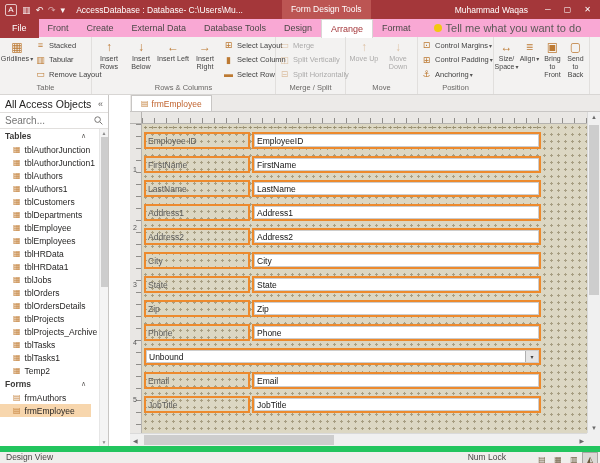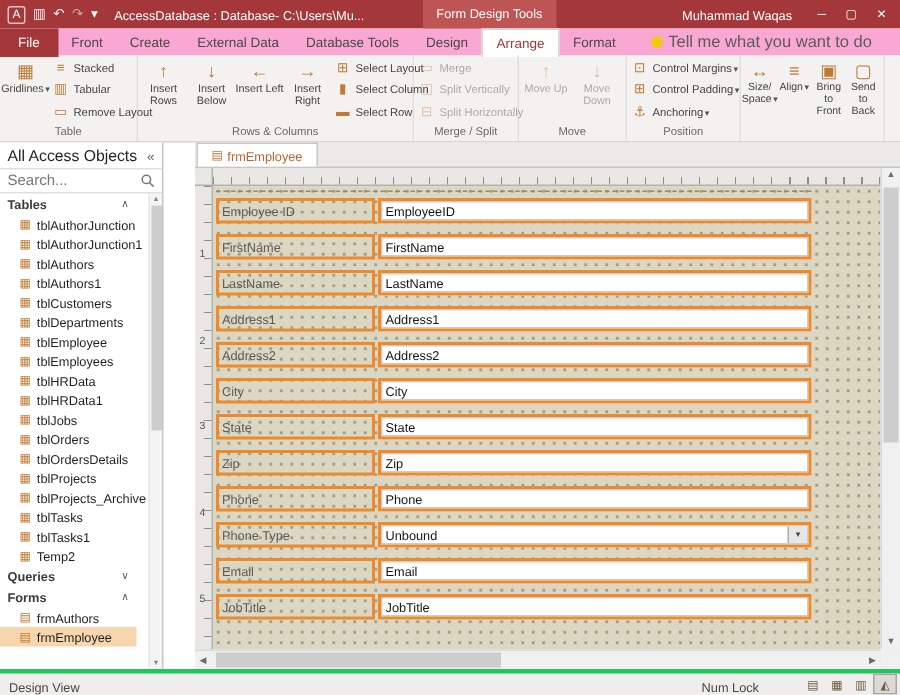--- a/index.html
+++ b/index.html
@@ -128,21 +128,21 @@
     display: flex; flex-direction: column; align-items: center; justify-content: space-between; padding: 2px 0; }
   .vscroll .thumb { position: absolute; top: 13px; left: 1px; width: 10px; height: 170px; background: #cdcdcd; }
   .hscroll { position: absolute; left: 0; right: 13px; bottom: 0; height: 13px;
     background: #f0f0f0; border-top: 1px solid #dadada; font-size: 6px; color: #6a6a6a;
     display: flex; align-items: center; justify-content: space-between; padding: 0 3px; }
   .hscroll .thumb { position: absolute; left: 14px; top: 1px; height: 10px; width: 190px; background: #cdcdcd; }
   .scroll-corner { position: absolute; right: 0; bottom: 0; width: 13px; height: 13px; background: #f0f0f0; }
 
   
   .statusbar { position: absolute; left: 0; right: 0; bottom: 0; height: 17px;
-    background: #f0eeec; border-top: 3px solid #22c55e; display: flex; align-items: flex-end;
+    background: #f0eeec; border-top: 6px solid #22c55e; display: flex; align-items: flex-start;
     padding-left: 6px; font-size: 8.5px; color: #484644; }
   .numlock { margin-left: auto; margin-right: 28px; }
   .viewbtns { display: flex; margin-right: 2px; }
   .vbtn { width: 16px; height: 14px; display: flex; align-items: center; justify-content: center;
     font-size: 8px; color: #6b5a3e; border: 1px solid transparent; }
   .vbtn.selected { background: #dcd9d6; border-color: #a8a6a4; }
 </style>
 </head>
 <body>
 
@@ -399,24 +399,20 @@
         <div class="navitem">
           <span class="nicon">▦</span>
           <span>tblTasks1</span>
         </div>
         <div class="navitem">
           <span class="nicon">▦</span>
           <span>Temp2</span>
         </div>
       </div>
     <div class="nav-section-header">
-      <span>Queries</span>
-      <span class="chev">∨</span>
-    </div>
-    <div class="nav-section-header">
       <span>Forms</span>
       <span class="chev">∧</span>
     </div>
     <div>
 
     <div class="navitem">
           <span class="nicon">▤</span>
           <span>frmAuthors</span>
         </div>
         <div class="navitem selected">
@@ -510,21 +506,20 @@
             </div>
           </div>
           <div class="field-row">
             <div class="fl">Phone</div>
             <div class="fv">
               <span>Phone</span>
 
             </div>
           </div>
           <div class="field-row combo">
-            <div class="fl">Phone Type</div>
             <div class="fv">
               <span>Unbound</span>
               <span class="combo-arrow">▾</span>
             </div>
           </div>
           <div class="field-row">
             <div class="fl">Email</div>
             <div class="fv">
               <span>Email</span>
 

